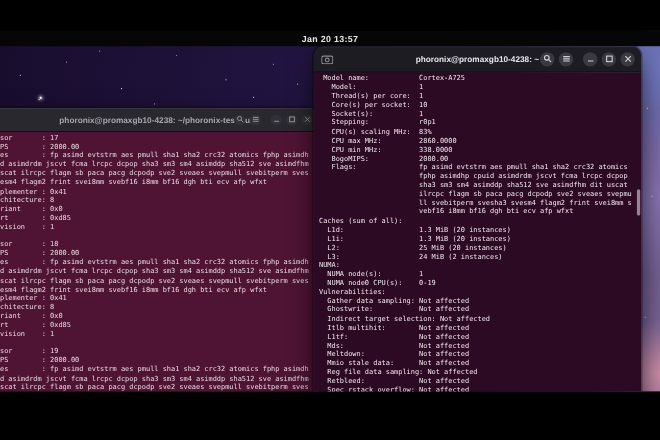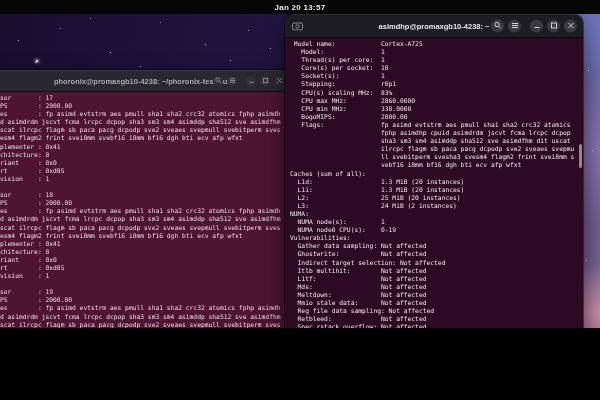--- a/index.html
+++ b/index.html
@@ -1,18 +1,18 @@
 <!DOCTYPE html>
 <html><head>
 <meta charset="utf-8">
 <style>
   * { margin:0; padding:0; box-sizing:border-box; }
   html,body { width:600px; height:400px; background:#000; }
   .screen { position:relative; width:600px; height:328px; overflow:hidden;
-            font-family:"Liberation Sans", sans-serif; }
+            font-family:"Liberation Sans", sans-serif;margin-top:28px; }
 
   
   .wallpaper { position:absolute; inset:0;
     background:
       radial-gradient(90px 70px at 100% 95%, rgba(225,150,170,.8), rgba(225,150,170,0) 70%),
       radial-gradient(130px 110px at 101% 45%, rgba(160,140,210,.55), rgba(160,140,210,0) 70%),
       radial-gradient(170px 140px at 97% 10%, rgba(115,130,205,.85), rgba(115,130,205,0) 72%),
       linear-gradient(100deg,#190d2e 0%, #211440 42%, #31245700 42%, transparent),
       linear-gradient(100deg,#1a0e30 0%, #221542 45%, #35265c 70%, #564880 88%, #7c6795 100%);
   }
@@ -176,21 +176,21 @@
   </div>
 
   <div class="window win-right">
     <div class="headerbar">
       <div class="tab-icon">
         <svg width="11" height="9" viewBox="0 0 11 9">
             <rect x="0.5" y="1.5" width="10" height="7" rx="1.5" fill="none" stroke="currentColor"></rect>
             <circle cx="5.5" cy="5" r="1.7" fill="none" stroke="currentColor"></circle>
           </svg>
       </div>
-      <div class="hb-title">asimdhp@promaxgb10-4238: ~</div>
+      <div class="hb-title">phoronix@promaxgb10-4238: ~</div>
       <div class="hb-controls">
         <div class="hb-btn">
           <span style="display:flex">
             <svg width="8" height="8" viewBox="0 0 8 8">
                 <circle cx="3.1" cy="3.1" r="2.1" fill="none" stroke="currentColor" stroke-width="1"></circle>
                 <line x1="4.8" y1="4.8" x2="7" y2="7" stroke="currentColor" stroke-width="1"></line>
               </svg>
           </span>
         </div>
         <div class="hb-btn">

